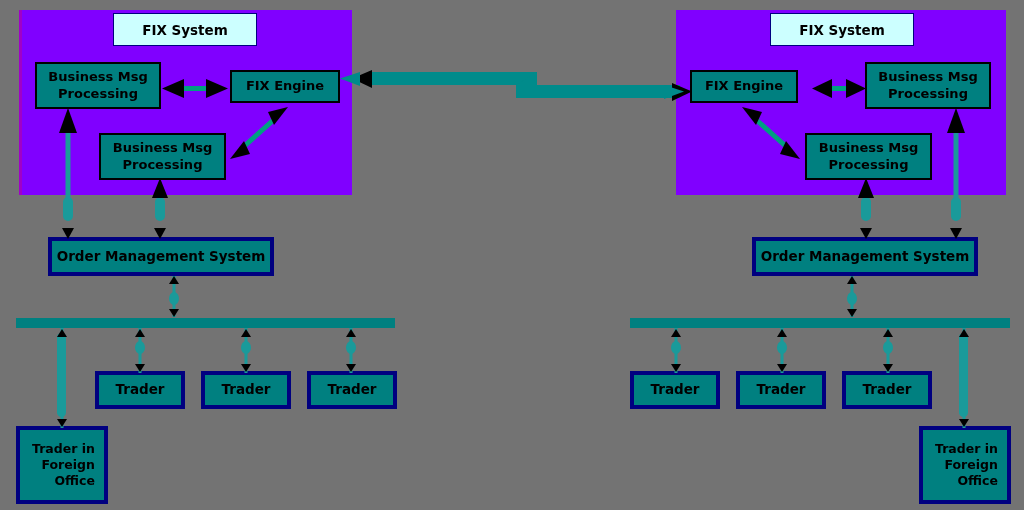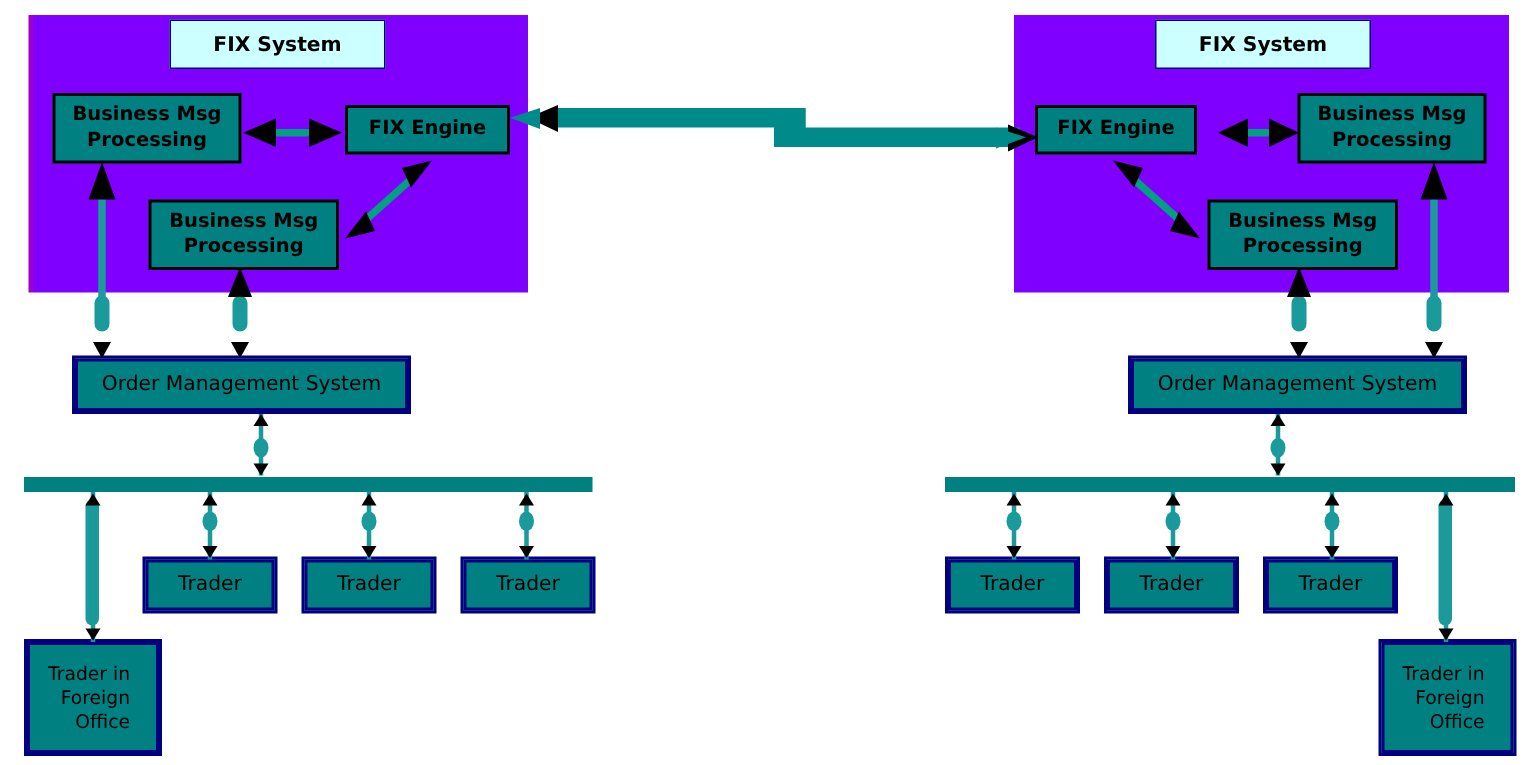--- a/index.html
+++ b/index.html
@@ -12,21 +12,21 @@
     height: 510px;
     position: relative;
     overflow: hidden;
     font-family: "DejaVu Sans", sans-serif;
   }
   #canvas {
     position: absolute;
     left: 0; top: 0;
     width: 1024px;
     height: 510px;
-    background: #ffffff;
+    background: #737373;
   }
   .abs { position: absolute; }
 
   
   .fix-region {
     background: #8000ff;
   }
   .fix-region-edge {
     background: #a000c8;
   }
@@ -62,21 +62,21 @@
   
   .navybox {
     background: #008080;
     border: 2px solid #000080;
     outline: 2px solid #000080;
     display: flex;
     align-items: center;
     justify-content: center;
     text-align: center;
     color: #000000;
-    font-weight: normal;
+    font-weight: bold;
     font-size: 13.5px;
     line-height: 1.3;
     box-sizing: border-box;
   }
   .navybox.left-align {
     justify-content: flex-start;
     text-align: right;
     padding-left: 12px;
   }
 

